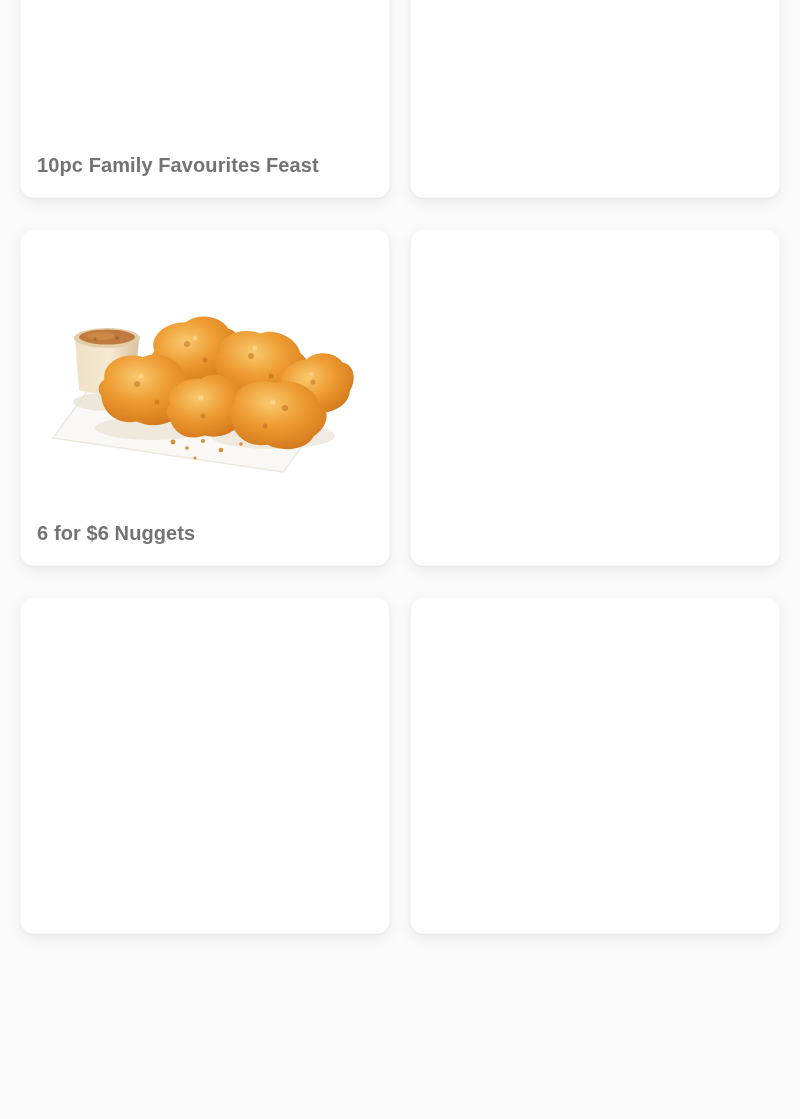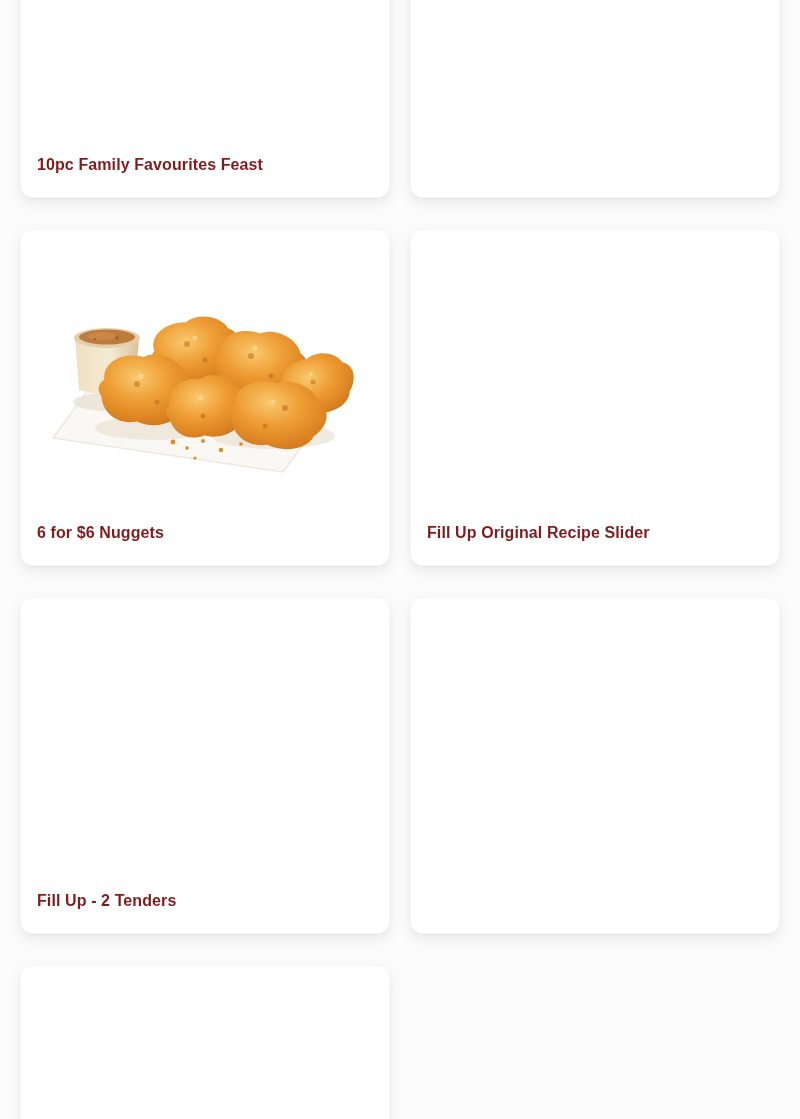--- a/index.html
+++ b/index.html
@@ -36,25 +36,25 @@
     flex: 1 1 auto;
     display: flex;
     align-items: center;
     justify-content: center;
     overflow: hidden;
     border-radius: 13px 13px 0 0;
   }
   .card-title {
     flex: 0 0 auto;
     padding: 0 16px 22px 16px;
-    font-size: 16px;
+    font-size: 20px;
     font-weight: 600;
     letter-spacing: 0.1px;
     line-height: 20px;
-    color: #7f1d1d;
+    color: #737373;
   }
   .photo-wrap {
     width: 320px;
     height: 200px;
     margin-top: 18px;
   }
   svg { display: block; }
 </style>
 </head>
 <body>
@@ -153,27 +153,22 @@
               <circle cx="196" cy="158" r="1.8"></circle>
           </g>
         </svg>
       </div>
     </div>
     <div class="card-title">6 for $6 Nuggets</div>
   </div>
 
   <div class="card">
     <div class="card-media"></div>
-    <div class="card-title">Fill Up Original Recipe Slider</div>
   </div>
 
-  <div class="card">
-    <div class="card-media"></div>
-    <div class="card-title">Fill Up - 2 Tenders</div>
-  </div>
 
 
   <div class="card">
     <div class="card-media"></div>
 
   </div>
 
   <div class="card">
     <div class="card-media"></div>
 

